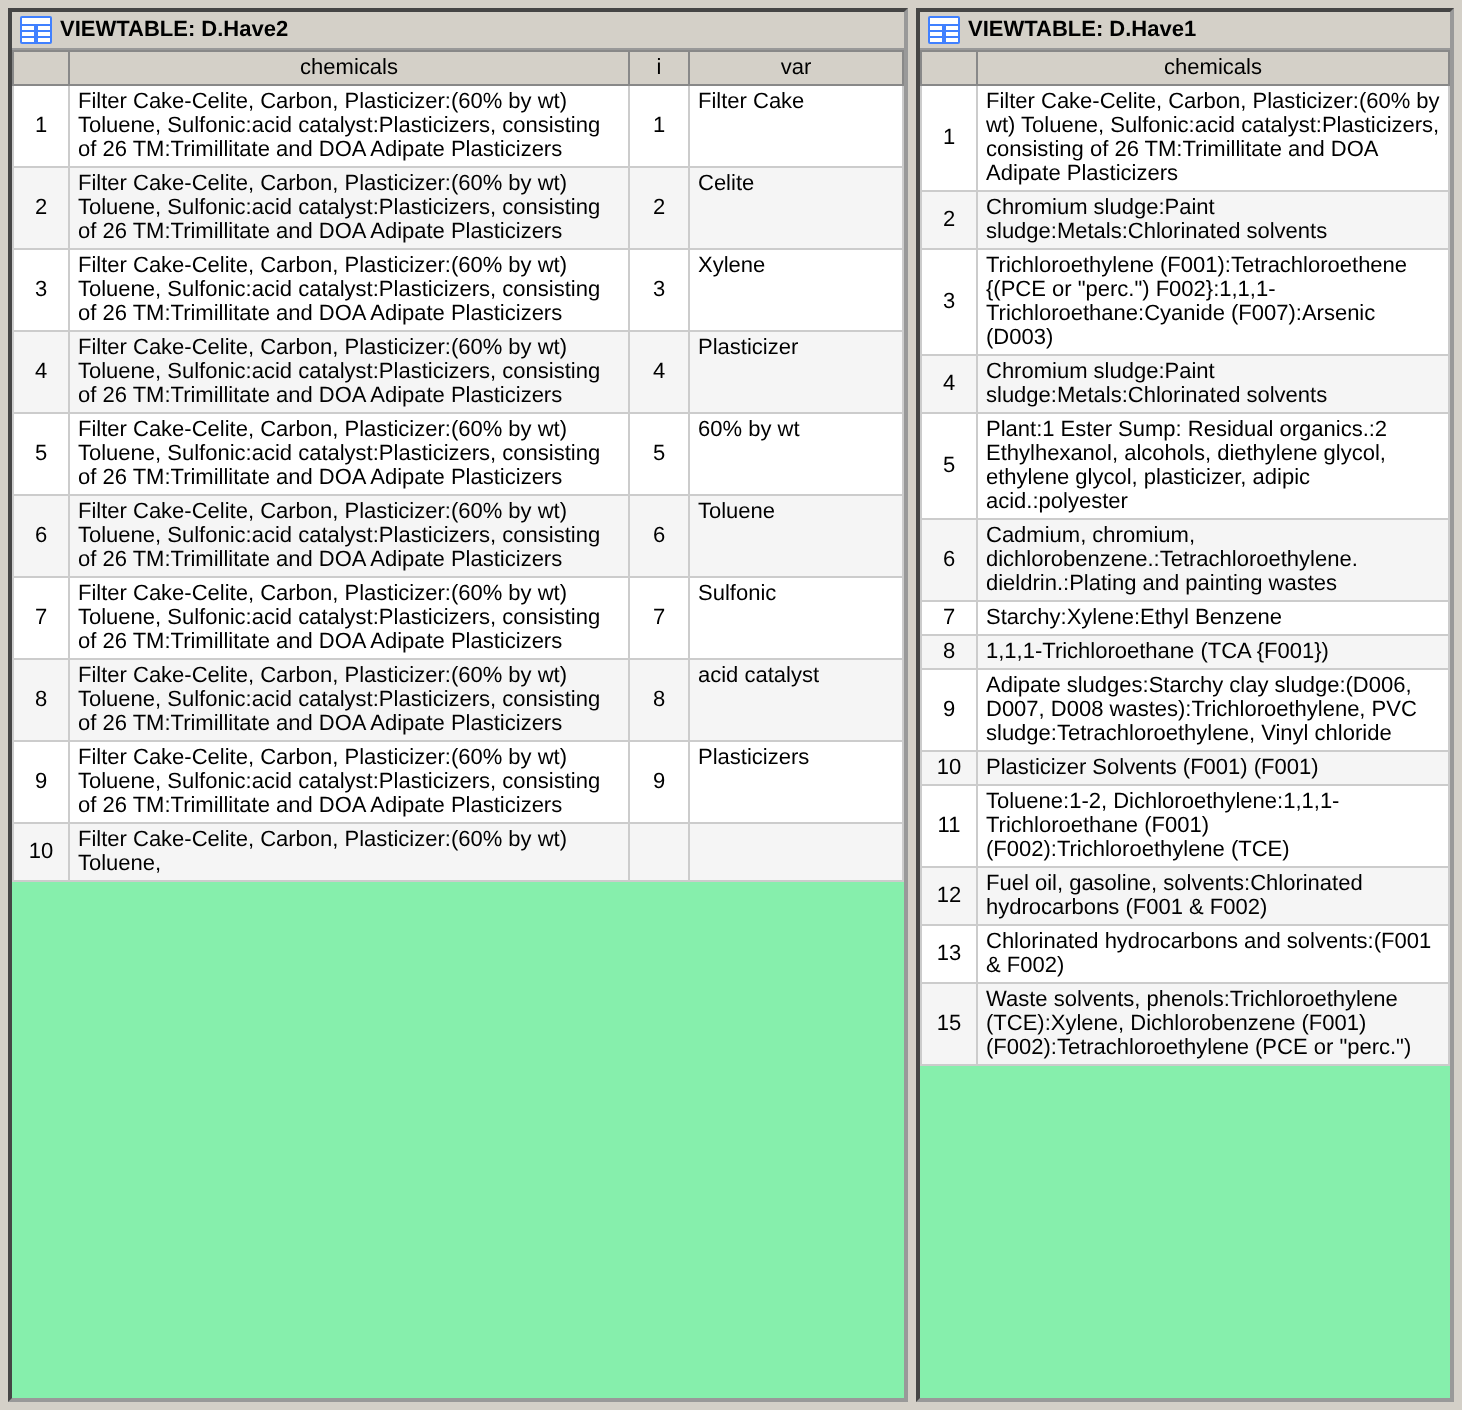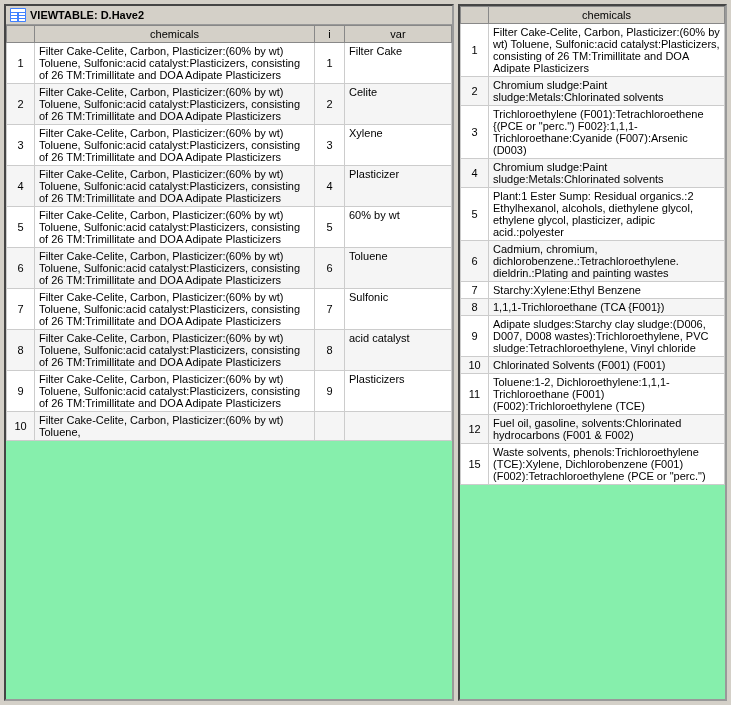--- a/index.html
+++ b/index.html
@@ -180,20 +180,33 @@
             <td>Filter Cake-Celite, Carbon, Plasticizer:(60% by wt) Toluene,</td>
             <td class="i-cell"></td>
             <td></td>
           </tr>
         </tbody>
     </table>
   </div>
 </div>
 
 <div class="viewtable viewtable-right">
+  <div class="table-title">
+    <svg class="title-icon" viewBox="0 0 16 14" xmlns="http://www.w3.org/2000/svg">
+      <rect x="0" y="0" width="16" height="14" fill="#4080ff" rx="1"></rect>
+      <rect x="1" y="1" width="14" height="3" fill="white"></rect>
+      <rect x="1" y="5" width="6" height="2" fill="white"></rect>
+      <rect x="9" y="5" width="6" height="2" fill="white"></rect>
+      <rect x="1" y="8" width="6" height="2" fill="white"></rect>
+      <rect x="9" y="8" width="6" height="2" fill="white"></rect>
+      <rect x="1" y="11" width="6" height="2" fill="white"></rect>
+      <rect x="9" y="11" width="6" height="2" fill="white"></rect>
+    </svg>
+    <span>VIEWTABLE: D.Have1</span>
+  </div>
   <div class="table-container">
     <table>
       <colgroup>
         <col style="width:28px">
         <col>
       </colgroup>
       <thead>
         <tr>
           <th></th>
           <th>chemicals</th>
@@ -231,29 +244,33 @@
           <tr>
             <td class="num-cell">8</td>
             <td>1,1,1-Trichloroethane (TCA {F001})</td>
           </tr>
           <tr>
             <td class="num-cell">9</td>
             <td>Adipate sludges:Starchy clay sludge:(D006, D007, D008 wastes):Trichloroethylene, PVC sludge:Tetrachloroethylene, Vinyl chloride</td>
           </tr>
           <tr>
             <td class="num-cell">10</td>
-            <td>Chlorinated Solvents (F001) (F001)</td>
+            <td>Plasticizer Solvents (F001) (F001)</td>
           </tr>
           <tr>
             <td class="num-cell">11</td>
             <td>Toluene:1-2, Dichloroethylene:1,1,1-Trichloroethane (F001) (F002):Trichloroethylene (TCE)</td>
           </tr>
           <tr>
             <td class="num-cell">12</td>
             <td>Fuel oil, gasoline, solvents:Chlorinated hydrocarbons (F001 &amp; F002)</td>
+          </tr>
+          <tr>
+            <td class="num-cell">13</td>
+            <td>Chlorinated hydrocarbons and solvents:(F001 &amp; F002)</td>
           </tr>
           <tr>
             <td class="num-cell">15</td>
             <td>Waste solvents, phenols:Trichloroethylene (TCE):Xylene, Dichlorobenzene (F001) (F002):Tetrachloroethylene (PCE or "perc.")</td>
           </tr>
         </tbody>
     </table>
   </div>
 </div>
 

